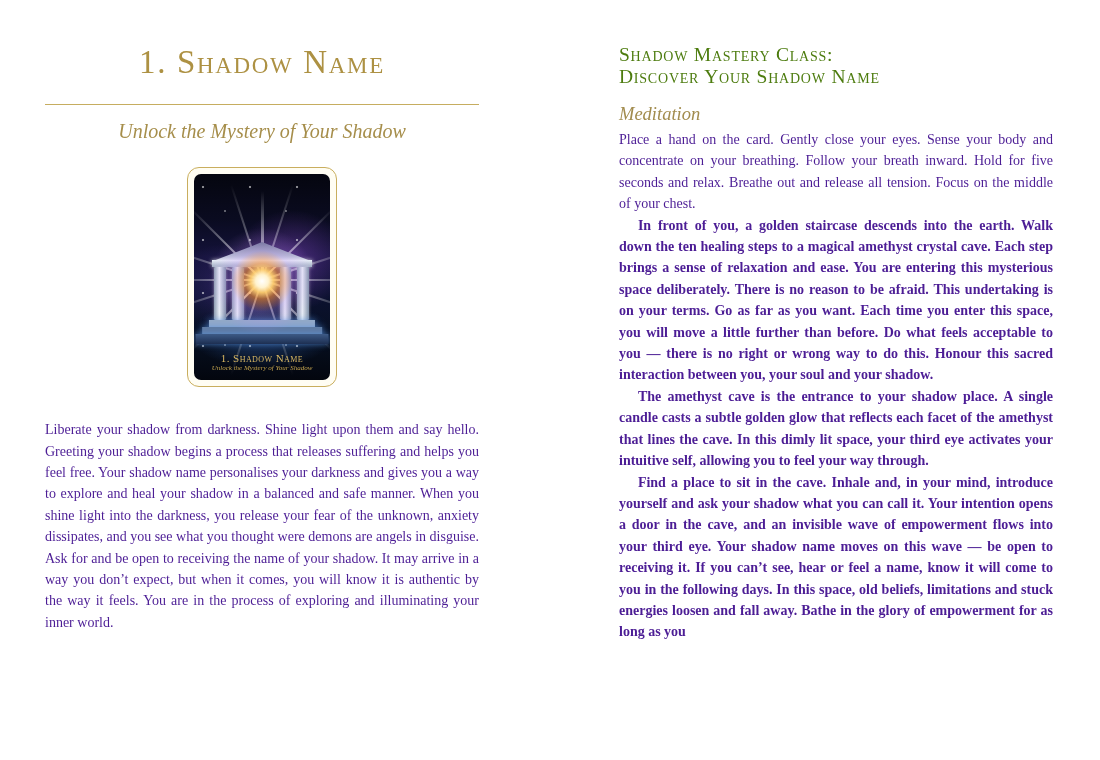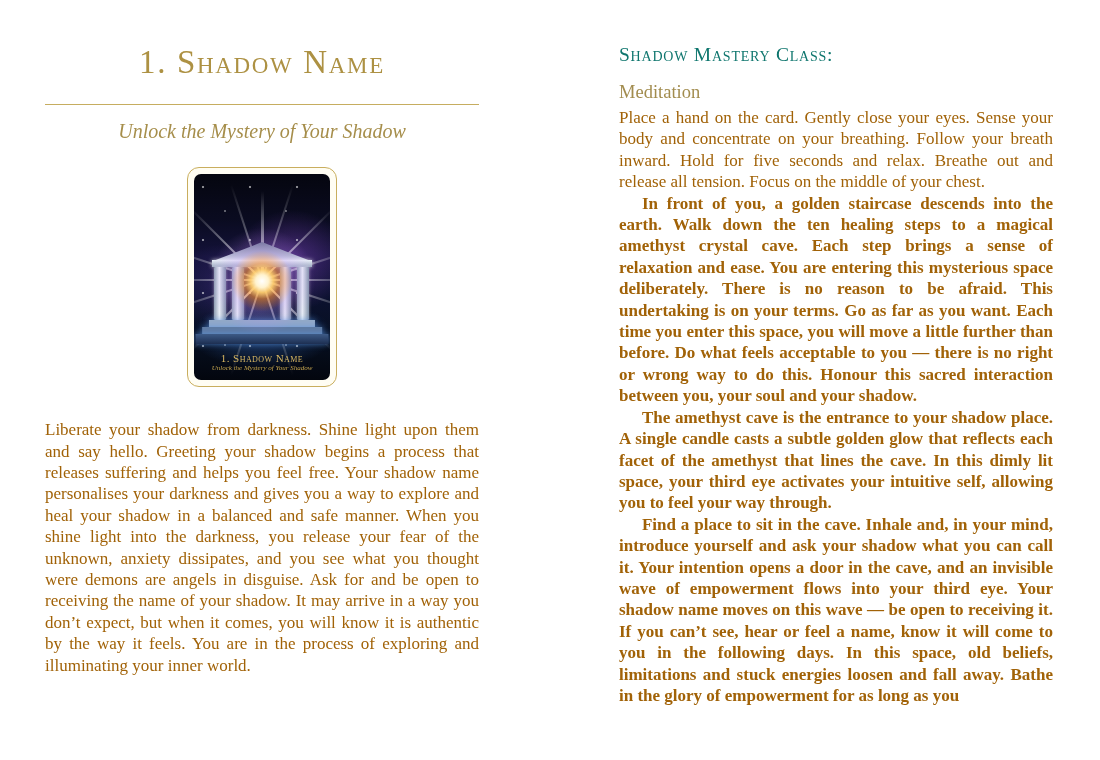--- a/index.html
+++ b/index.html
@@ -77,33 +77,33 @@
   .burst{position:absolute;inset:0;
     background:radial-gradient(circle at 50% 52%, #ffffff 0%, #fff3cf 5%, rgba(255,205,110,.95) 9%,
       rgba(255,150,60,.6) 14%, rgba(200,140,255,.25) 24%, rgba(255,255,255,0) 42%);}
   .card-caption{position:absolute;left:0;right:0;bottom:3.5%;text-align:center;}
   .card-caption-title{font-variant:small-caps;font-size:11px;letter-spacing:.04em;
     color:#d9b863;line-height:12px;}
   .card-caption-sub{font-style:italic;font-size:7px;color:#c4a44f;line-height:9px;}
 
   
   .body-text{
-    margin-top:32px;font-size:17px;line-height:21.4px;color:#a16207;
+    margin-top:32px;font-size:14px;line-height:21.4px;color:#4c1d95;
     text-align:justify;
   }
   .body-text p{margin:0;}
   .body-text p.indent{text-indent:1.35em;font-weight:bold;}
 
   
   .section-heading{
     margin-top:44px;font-variant:small-caps;font-size:19.5px;line-height:22px;
-    letter-spacing:.04em;color:#0f766e;
+    letter-spacing:.04em;color:#4d7c0f;
   }
   .section-label{
-    margin-top:15px;font-size:18.5px;line-height:22px;color:#a28c4e;
+    margin-top:15px;font-style:italic;font-size:18.5px;line-height:22px;color:#a28c4e;
   }
   .page-right .body-text{margin-top:4px;}
 
   .page-number{
     position:absolute;bottom:26px;left:0;right:0;text-align:center;
     font-size:15px;color:#94834f;
   }
 </style>
 </head>
 <body>
@@ -145,20 +145,21 @@
 
     <div class="body-text">
       <p>Liberate your shadow from darkness. Shine light upon them and say hello. Greeting your shadow begins a process that releases suffering and helps you feel free. Your shadow name personalises your darkness and gives you a way to explore and heal your shadow in a balanced and safe manner. When you shine light into the darkness, you release your fear of the unknown, anxiety dissipates, and you see what you thought were demons are angels in disguise. Ask for and be open to receiving the name of your shadow. It may arrive in a way you don’t expect, but when it comes, you will know it is authentic by the way it feels. You are in the process of exploring and illuminating your inner world.</p>
     </div>
 
   </div>
 
   <div class="page page-right">
     <div class="section-heading">
       <div>Shadow Mastery Class:</div>
+      <div>Discover Your Shadow Name</div>
     </div>
     <div class="section-label">Meditation</div>
 
     <div class="body-text">
       <p>Place a hand on the card. Gently close your eyes. Sense your body and concentrate on your breathing. Follow your breath inward. Hold for five seconds and relax. Breathe out and release all tension. Focus on the middle of your chest.</p>
       <p class="indent">In front of you, a golden staircase descends into the earth. Walk down the ten healing steps to a magical amethyst crystal cave. Each step brings a sense of relaxation and ease. You are entering this mysterious space deliberately. There is no reason to be afraid. This undertaking is on your terms. Go as far as you want. Each time you enter this space, you will move a little further than before. Do what feels acceptable to you — there is no right or wrong way to do this. Honour this sacred interaction between you, your soul and your shadow.</p>
       <p class="indent">The amethyst cave is the entrance to your shadow place. A single candle casts a subtle golden glow that reflects each facet of the amethyst that lines the cave. In this dimly lit space, your third eye activates your intuitive self, allowing you to feel your way through.</p>
       <p class="indent">Find a place to sit in the cave. Inhale and, in your mind, introduce yourself and ask your shadow what you can call it. Your intention opens a door in the cave, and an invisible wave of empowerment flows into your third eye. Your shadow name moves on this wave — be open to receiving it. If you can’t see, hear or feel a name, know it will come to you in the following days. In this space, old beliefs, limitations and stuck energies loosen and fall away. Bathe in the glory of empowerment for as long as you</p>
     </div>
 

